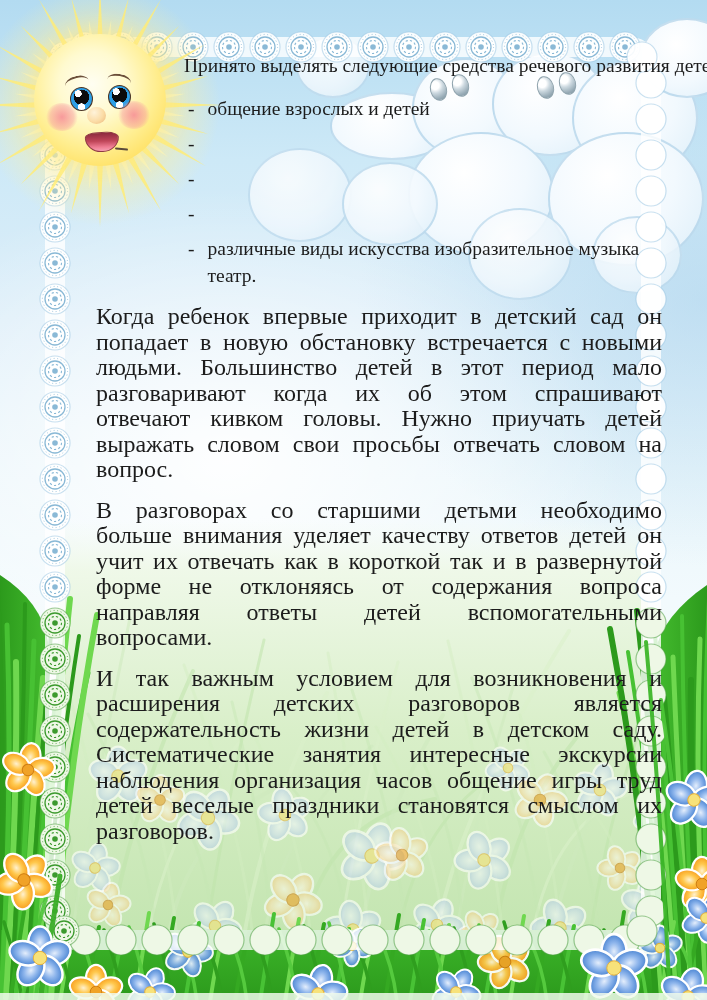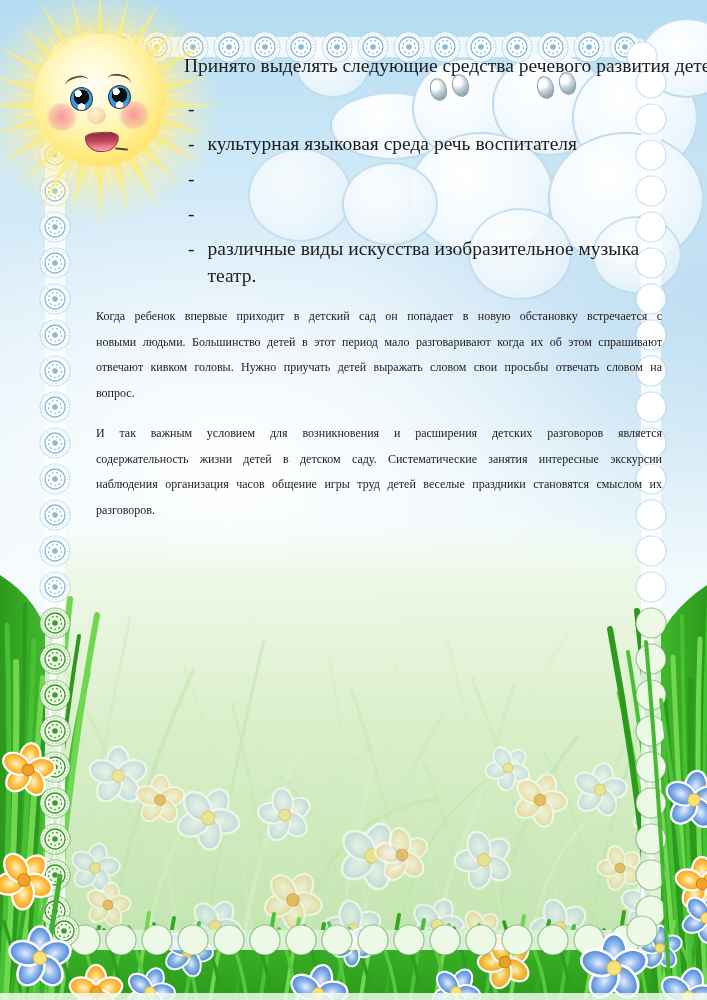--- a/index.html
+++ b/index.html
@@ -40,21 +40,21 @@
     border:1px solid #8e3a44;transform:rotate(-2deg);}
   .smile-line{position:absolute;width:13px;height:2px;background:#5a4a3a;border-radius:2px;transform:rotate(6deg);}
   
   #decor{position:absolute;left:0;top:0;}
   
   .content{position:absolute;left:96px;top:52px;width:566px;color:#1c1c1c;}
   .doc-title{white-space:nowrap;margin-left:88px;font-size:19.5px;line-height:27px;}
   .bullets{list-style:none;margin:16px 0 0 0;padding:0;}
   .bullets li{display:flex;gap:13px;padding-left:92px;margin-bottom:8px;font-size:19.5px;line-height:27px;}
   .bullets .dash{flex:0 0 auto;}
-  .content p{margin:15px 0 0 0;font-size:12px;line-height:25.5px;text-align:justify;text-align-last:left;word-spacing:3px;}
+  .content p{margin:15px 0 0 0;font-size:24px;line-height:25.5px;text-align:justify;text-align-last:left;word-spacing:3px;}
 </style>
 </head>
 <body>
 
 <div class="page">
 
   <div>
     <div class="cloud" style="left:248px;top:148px;width:100px;height:90px;opacity:.8;"></div>
     <div class="cloud" style="left:296px;top:36px;width:70px;height:58px;opacity:.85;"></div>
     <div class="cloud" style="left:330px;top:92px;width:120px;height:64px;"></div>
@@ -870,32 +870,33 @@
     <div class="sun-nose" style="left:112px;top:127px;"></div>
     <div class="sun-mouth" style="left:110px;top:152px;"></div>
     <div class="smile-line" style="left:140px;top:168px;"></div>
   </div>
 
   <div class="content">
     <div class="doc-title">Принято выделять следующие средства речевого развития детей</div>
     <ul class="bullets">
       <li>
         <span class="dash">-</span>
+        <span>общение взрослых и детей</span>
       </li>
       <li>
         <span class="dash">-</span>
-        <span>культурная языковая среда речь воспитателя</span>
       </li>
       <li>
         <span class="dash">-</span>
       </li>
       <li>
         <span class="dash">-</span>
       </li>
       <li>
         <span class="dash">-</span>
         <span>различные виды искусства изобразительное музыка театр.</span>
       </li>
     </ul>
     <p>Когда ребенок впервые приходит в детский сад он попадает в новую обстановку встречается с новыми людьми. Большинство детей в этот период мало разговаривают когда их об этом спрашивают отвечают кивком головы. Нужно приучать детей выражать словом свои просьбы отвечать словом на вопрос.</p>
+    <p>В разговорах со старшими детьми необходимо больше внимания уделяет качеству ответов детей он учит их отвечать как в короткой так и в развернутой форме не отклоняясь от содержания вопроса направляя ответы детей вспомогательными вопросами.</p>
     <p>И так важным условием для возникновения и расширения детских разговоров является содержательность жизни детей в детском саду. Систематические занятия интересные экскурсии наблюдения организация часов общение игры труд детей веселые праздники становятся смыслом их разговоров.</p>
   </div>
 </div>
 
 </body></html>

